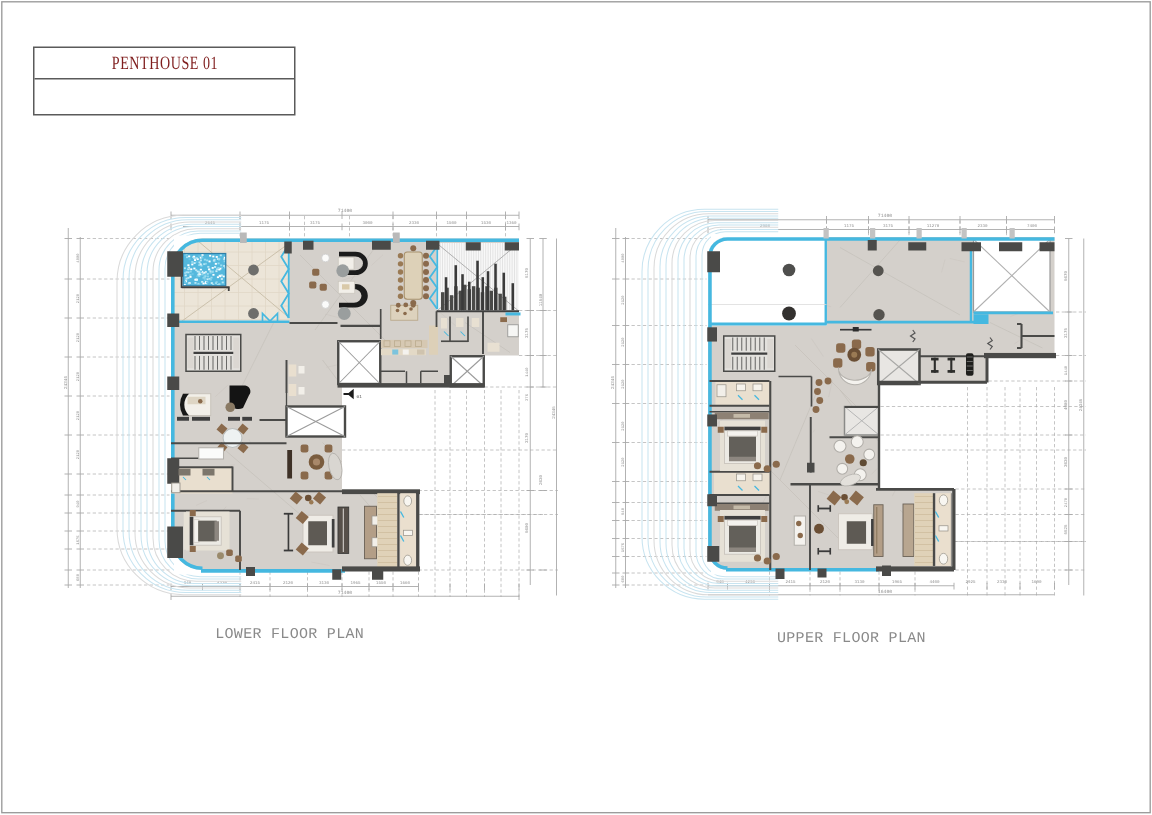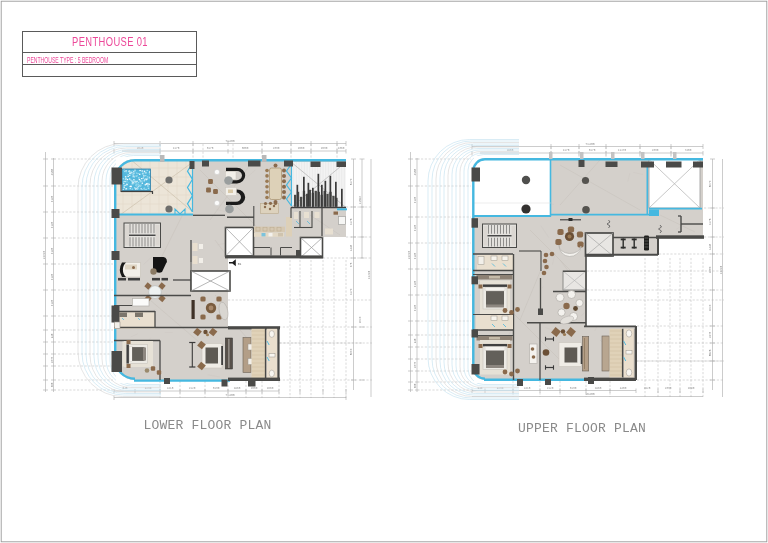--- a/index.html
+++ b/index.html
@@ -1,22 +1,22 @@
 <!DOCTYPE html>
 <html><head><meta charset="utf-8">
 <style>
 html,body{margin:0;padding:0;background:#fff;width:768px;height:543px;overflow:hidden}
-.mono{font-family:Liberation Sans, sans-serif;color:#ec4899}
+.mono{font-family:Liberation Serif, serif;color:#7f1d1d}
 #titleblock{position:absolute;left:22px;top:31px;width:175px;height:46px;border:1px solid #5a5a5a;box-sizing:border-box;background:#fff}
 #tb1{position:absolute;left:0;top:0;width:100%;height:20.5px;border-bottom:1px solid #5a5a5a;box-sizing:border-box}
 #tb1 span{position:absolute;left:50%;top:3px;transform:translateX(-50%) scaleX(0.75);transform-origin:center;font-size:12.5px;letter-spacing:0.5px;white-space:nowrap}
 #tb2{position:absolute;left:0;top:20.5px;width:100%;height:12.5px;border-bottom:1px solid #5a5a5a;box-sizing:border-box}
 #tb2 span,#tb3 span{position:absolute;left:4px;top:2px;transform:scaleX(0.60);transform-origin:left center;font-size:8.5px;white-space:nowrap}
 #tb3{position:absolute;left:0;top:33px;width:100%;height:13px;box-sizing:border-box}
-.plabel{position:absolute;font-family:"Liberation Mono",monospace;font-size:13px;color:#8a8a8a;letter-spacing:0.2px;white-space:nowrap}
+.plabel{position:absolute;font-family:"Liberation Mono",monospace;font-size:10px;color:#8a8a8a;letter-spacing:0.2px;white-space:nowrap}
 </style></head>
 <body>
 <svg width="768" height="543" viewBox="0 0 768 543">
 <rect x="0" y="0" width="768" height="543" fill="#ffffff"></rect>
 <rect x="1.2" y="1.2" width="765.6" height="540.6" fill="none" stroke="#9a9a9a" stroke-width="0.9"></rect>
 <line x1="114" y1="143.5" x2="346" y2="143.5" stroke="#a9a9a9" stroke-width="0.6"></line>
 <line x1="122" y1="151" x2="346" y2="151" stroke="#a9a9a9" stroke-width="0.6"></line>
 <line x1="114" y1="141" x2="114" y2="146" stroke="#a9a9a9" stroke-width="0.6"></line>
 <line x1="114" y1="149" x2="114" y2="153.5" stroke="#a9a9a9" stroke-width="0.6"></line>
 <line x1="160" y1="141" x2="160" y2="146" stroke="#a9a9a9" stroke-width="0.6"></line>
@@ -1107,17 +1107,14 @@
 <ellipse cx="629" cy="372.5" rx="2.8" ry="3.6" fill="#f8f6f1" stroke="#9a958c" stroke-width="0.5"></ellipse>
 <line x1="623.6" y1="341" x2="625.8" y2="345" stroke="#45b8e0" stroke-width="0.9"></line>
 <line x1="623.6" y1="357" x2="625.8" y2="361" stroke="#45b8e0" stroke-width="0.9"></line>
 <rect x="633.9" y="328.8" width="0.8" height="48.5" fill="#8f8d89"></rect>
 <line x1="586" y1="254" x2="586" y2="326" stroke="#4a4a48" stroke-width="1.6"></line>
 </svg>
 <div id="titleblock" class="mono">
   <div id="tb1">
       <span>PENTHOUSE 01</span>
     </div>
-  <div id="tb2">
-      <span>PENTHOUSE TYPE : 5 BEDROOM</span>
-    </div>
 </div>
 <div class="plabel" style="left:143.5px;top:417.5px;">LOWER FLOOR PLAN</div>
 <div class="plabel" style="left:518px;top:420.5px;">UPPER FLOOR PLAN</div>
 </body></html>

